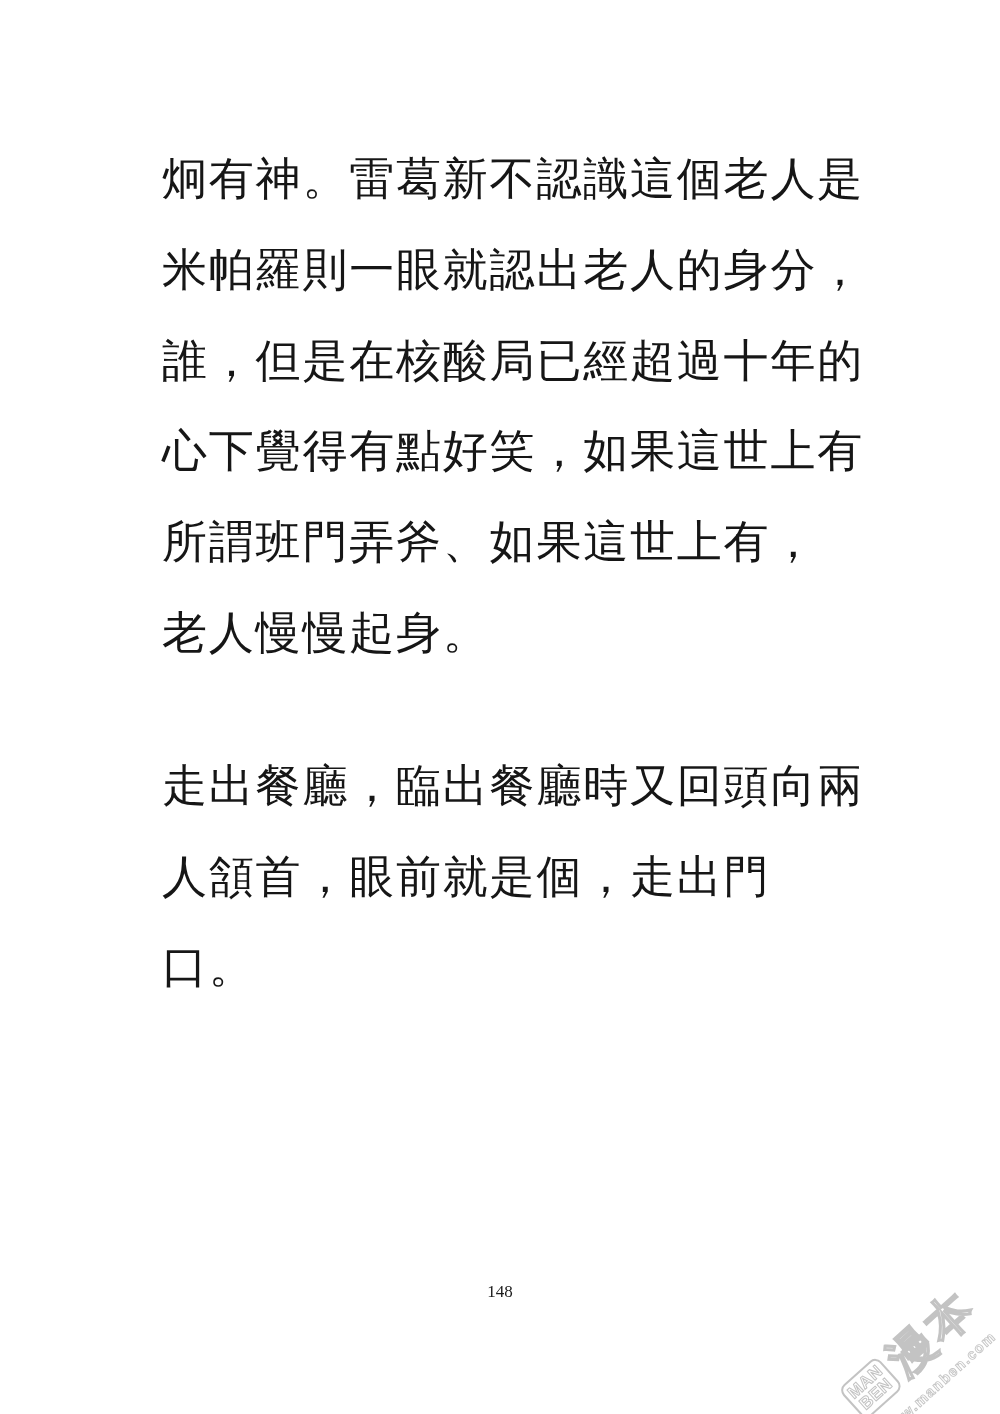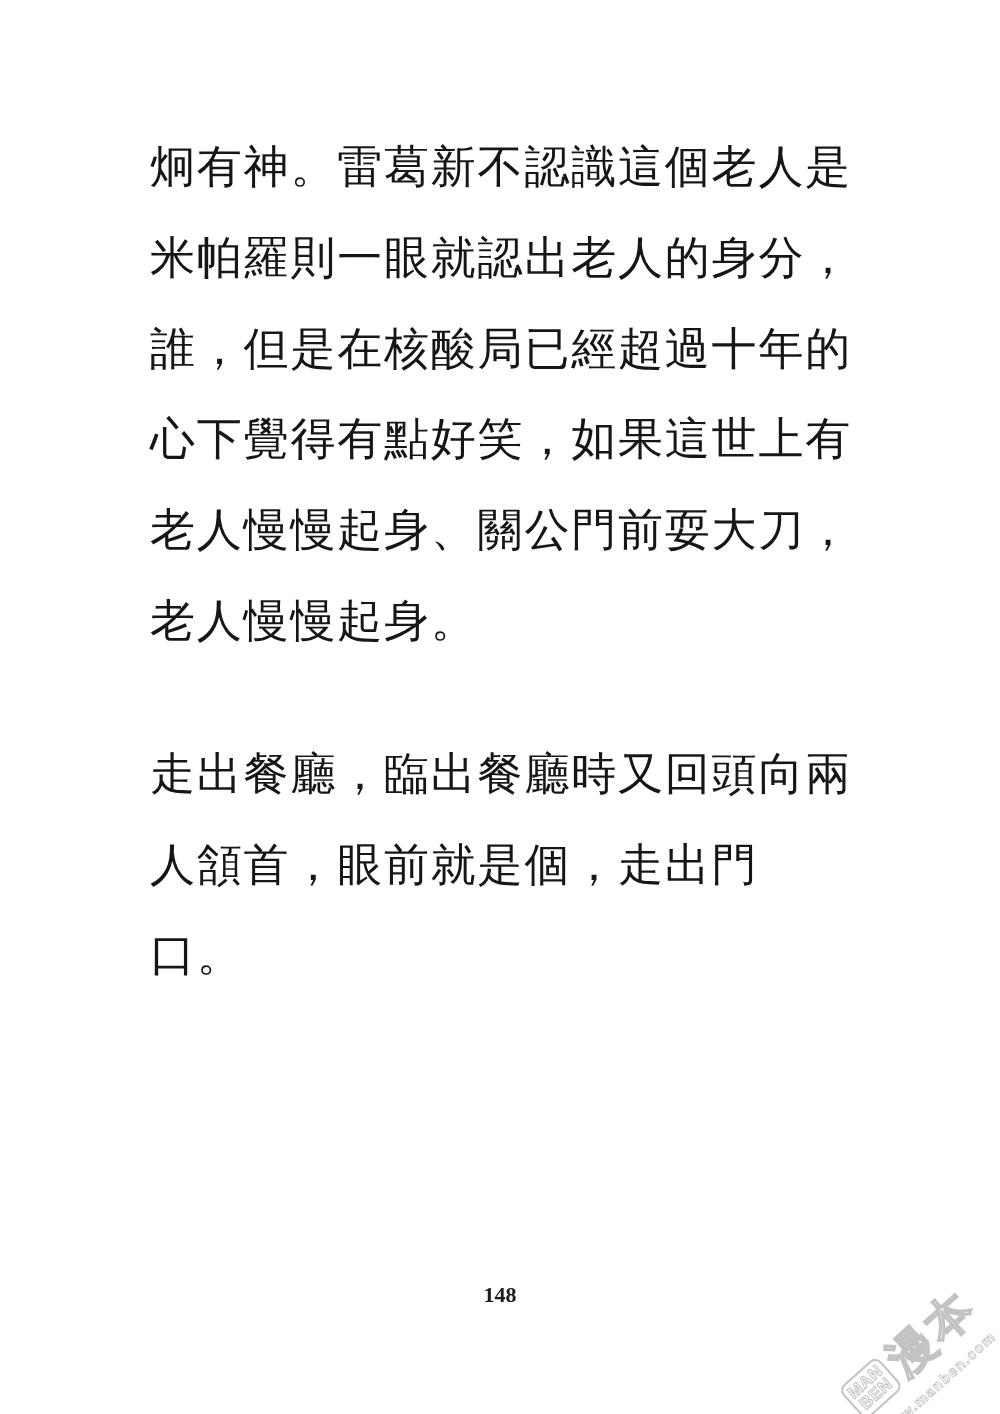--- a/index.html
+++ b/index.html
@@ -16,41 +16,40 @@
     overflow: hidden;
     font-family: "Liberation Sans", sans-serif;
   }
   .text-block {
     position: absolute;
     left: 150px;
     top: 122px;
     width: 710px;
     color: #161616;
   }
-  .para { margin: 0; }
+  .para { margin: 12px; }
   .para2 { margin-top: 62px; }
   .line {
     height: 90.8px;
     line-height: 90.8px;
     font-size: 45px;
     font-weight: 400;
     letter-spacing: 1.8px;
     white-space: nowrap;
   }
   .line.indent { padding-left: 38px; }
   .page-number {
     position: absolute;
     top: 1282px;
     left: 0;
     width: 1000px;
     text-align: center;
     font-family: "Liberation Serif", serif;
-    font-size: 22px;
+    font-size: 17px;
     color: #1c1c1c;
-    font-weight: bold;
   }
   
   .watermark {
     position: absolute;
     right: -42px;
     bottom: 14px;
     width: 250px;
     transform: rotate(-42deg);
     transform-origin: 50% 50%;
     text-align: center;
@@ -96,21 +95,21 @@
 <body>
 
 <div class="page">
 
   <div class="text-block">
     <div class="para para1">
       <div class="line">炯有神。雷葛新不認識這個老人是</div>
       <div class="line">米帕羅則一眼就認出老人的身分，</div>
       <div class="line">誰，但是在核酸局已經超過十年的</div>
       <div class="line">心下覺得有點好笑，如果這世上有</div>
-      <div class="line">老人慢慢起身、關公門前耍大刀，</div>
+      <div class="line">所謂班門弄斧、如果這世上有，</div>
       <div class="line">老人慢慢起身。</div>
     </div>
     <div class="para para2">
       <div class="line">走出餐廳，臨出餐廳時又回頭向兩</div>
       <div class="line">人頷首，眼前就是個，走出門</div>
       <div class="line">口。</div>
     </div>
   </div>
 
   <div class="page-number">148</div>

